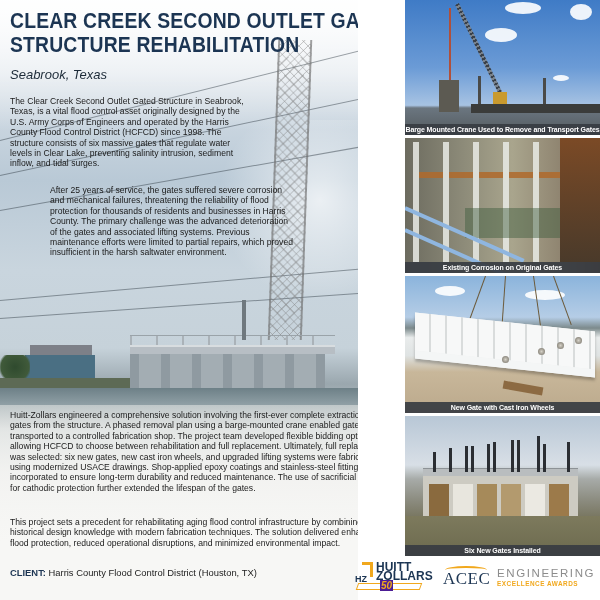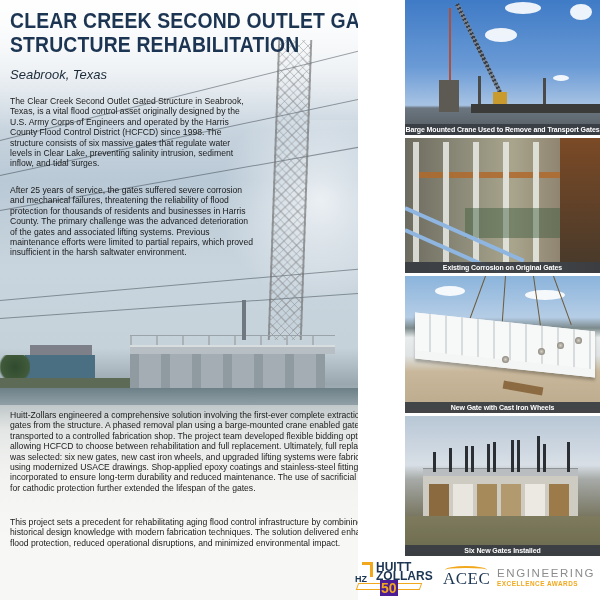--- a/index.html
+++ b/index.html
@@ -44,21 +44,21 @@
 
   .title { position: absolute; left: 10px; top: 9px; width: 390px;
     font-family: "Liberation Sans", sans-serif; font-weight: 700; font-size: 22.5px; line-height: 24px;
     color: #1c3553; letter-spacing: 0.2px; transform: scaleX(0.86); transform-origin: left top; white-space: nowrap; }
   .subtitle { position: absolute; left: 10px; top: 67px; font-family: "Liberation Sans", sans-serif;
     font-style: italic; font-size: 13px; color: #1c2a38; }
 
   .para { position: absolute; left: 10px; font-family: "Liberation Sans", sans-serif; font-size: 8.6px;
     line-height: 10.4px; color: #1a1a1a; }
   .p1 { top: 96px; width: 240px; }
-  .p2 { top: 185px; width: 245px; }
+  .p2 { top: 185px; width: 245px; margin-left: 40px; }
   .p3 { top: 410px; width: 382px; }
   .p4 { top: 517px; width: 382px; }
 
   .credits { position: absolute; left: 10px; top: 566px; font-family: "Liberation Sans", sans-serif; font-size: 9.4px; line-height: 13px; color: #222; }
   .credits b { font-weight: 700; color: #1c3553; }
 
   
   .right { position: absolute; left: 403px; top: 0; width: 197px; height: 556px; background: #ffffff; }
   .photo { position: absolute; left: 2px; width: 195px; overflow: hidden; }
   .caption { position: absolute; left: 0; bottom: 0; width: 100%; height: 11px; background: rgba(55,60,66,0.92);
@@ -97,21 +97,21 @@
   .g-post { position: absolute; width: 3px; background: #2b2e33; }
   .g-rail { position: absolute; left: 18px; top: 52px; width: 155px; height: 8px; background: #b9bdbf; border-top: 1px solid #8d9296; }
   .g-water { position: absolute; left: 0; top: 100px; width: 195px; height: 40px; background: linear-gradient(180deg, #7d7a5d, #6c6a4e); }
 
   
   .hz-logo { position: absolute; left: 355px; top: 561px; width: 67px; height: 30px; }
   .hz-bracket { position: absolute; left: 7px; top: 1px; width: 11px; height: 15px; border-top: 3px solid #f1a81d; border-right: 3px solid #f1a81d; }
   .hz-mark { position: absolute; left: 0; top: 13px; font-family: "Liberation Sans", sans-serif; font-weight: 700; font-size: 9px; color: #1c3553; }
   .hz-name { position: absolute; left: 21px; top: 2px; font-family: "Liberation Sans", sans-serif; font-weight: 700; font-size: 12px; line-height: 8.5px; color: #1c3553; }
   .hz-band { position: absolute; left: 2px; top: 22px; width: 64px; height: 7px; border: 1px solid #f1a81d; transform: skewX(-20deg); }
-  .hz-50 { position: absolute; left: 25px; top: 19px; font-family: "Liberation Sans", sans-serif; font-weight: 700; font-size: 14px; color: #f1a81d; background: #4c1d95; padding: 0 1px; }
+  .hz-50 { position: absolute; left: 25px; top: 19px; font-family: "Liberation Sans", sans-serif; font-weight: 700; font-style: italic; font-size: 10px; color: #f1a81d; background: #4c1d95; padding: 0 1px; }
 
   .acec { position: absolute; left: 443px; top: 566px; width: 152px; height: 22px; }
   .acec-arc { position: absolute; left: 2px; top: 0; width: 42px; height: 8px; border-top: 2px solid #f1a81d; border-radius: 50% 50% 0 0; }
   .acec-word { position: absolute; left: 0; top: 3px; font-family: "Liberation Serif", serif; font-size: 17px; color: #1c3553; letter-spacing: 0.5px; }
   .acec-eng { position: absolute; left: 54px; top: 1px; font-family: "Liberation Sans", sans-serif; font-size: 11.5px; letter-spacing: 1.6px; color: #8c8c8c; }
   .acec-awards { position: absolute; left: 54px; top: 14px; font-family: "Liberation Sans", sans-serif; font-weight: 700; font-size: 6.4px; letter-spacing: 0.5px; color: #f1a81d; }
 </style>
 </head>
 <body>
 
@@ -161,20 +161,21 @@
   </div>
   <div class="subtitle">Seabrook, Texas</div>
 
   <p class="para p1">The Clear Creek Second Outlet Gated Structure in Seabrook, Texas, is a vital flood control asset originally designed by the U.S. Army Corps of Engineers and operated by the Harris County Flood Control District (HCFCD) since 1998. The structure consists of six massive gates that regulate water levels in Clear Lake, preventing salinity intrusion, sediment inflow, and tidal surges.</p>
   <p class="para p2">After 25 years of service, the gates suffered severe corrosion and mechanical failures, threatening the reliability of flood protection for thousands of residents and businesses in Harris County.  The primary challenge was the advanced deterioration of the gates and associated lifting systems. Previous maintenance efforts were limited to partial repairs, which proved insufficient in the harsh saltwater environment.</p>
   <p class="para p3">Huitt-Zollars engineered a comprehensive solution involving the first-ever complete extraction of all gates from the structure. A phased removal plan using a barge-mounted crane enabled gates to be transported to a controlled fabrication shop. The project team developed flexible bidding options, allowing HCFCD to choose between rehabilitation and full replacement. Ultimately, full replacement was selected: six new gates, new cast iron wheels, and upgraded lifting systems were fabricated using modernized USACE drawings. Shop-applied epoxy coatings and stainless-steel fittings were incorporated to ensure long-term durability and reduced maintenance. The use of sacrificial anodes for cathodic protection further extended the lifespan of the gates.</p>
   <p class="para p4">This project sets a precedent for rehabilitating aging flood control infrastructure by combining historical design knowledge with modern fabrication techniques. The solution delivered enhanced flood protection, reduced operational disruptions, and minimized environmental impact.</p>
 </div>
 
 <div class="credits">
+  <div><b>CLIENT:</b><span> Harris County Flood Control District (Houston, TX)</span></div>
 </div>
 
 <div class="right">
 
   <div class="photo ph1">
     <div class="cloud" style="left:100px;top:2px;width:36px;height:12px;"></div>
     <div class="cloud" style="left:80px;top:28px;width:32px;height:14px;"></div>
     <div class="cloud" style="left:165px;top:4px;width:22px;height:16px;"></div>
     <div class="cloud" style="left:148px;top:75px;width:16px;height:6px;"></div>
     <div class="crane-boom" style="left:52px;top:2px;width:110px;transform:rotate(64deg);"></div>

